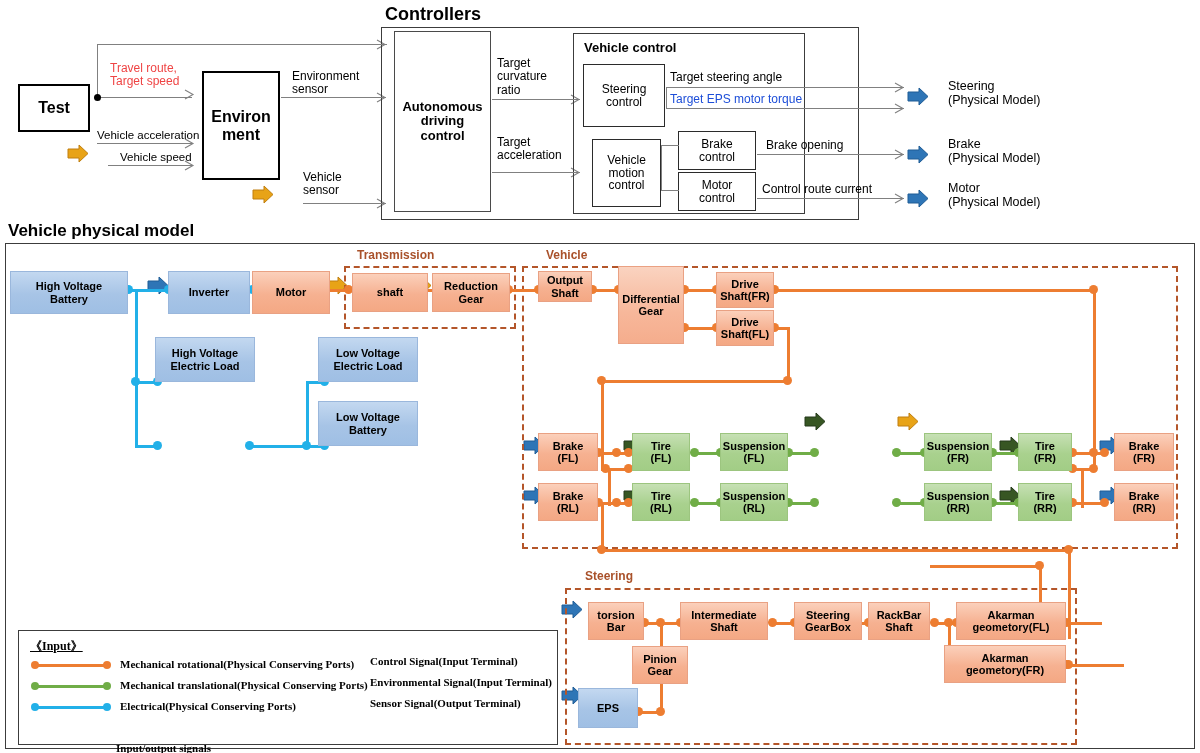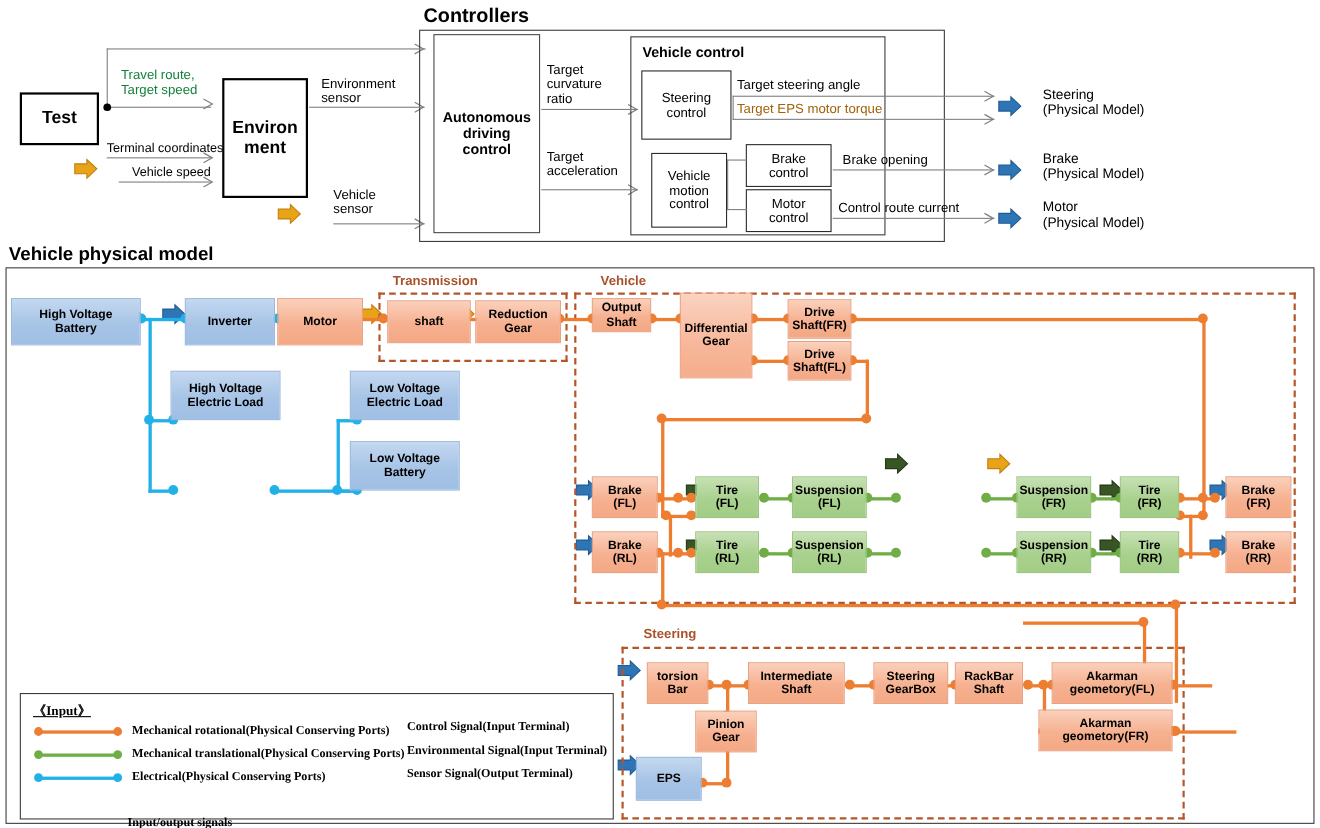--- a/index.html
+++ b/index.html
@@ -232,35 +232,35 @@
   <div class="sline v" style="left:666px;top:87px;height:22px;"></div>
   <div class="sline h" style="left:666px;top:108px;width:238px;"></div>
 
   <div class="sline h" style="left:757px;top:154px;width:147px;"></div>
   <div class="sline h" style="left:757px;top:198px;width:147px;"></div>
 
   <div class="sline h" style="left:661px;top:145px;width:18px;"></div>
   <div class="sline h" style="left:661px;top:190px;width:18px;"></div>
   <div class="sline v" style="left:661px;top:145px;height:46px;"></div>
 
-  <div class="lbl" style="left:110px;top:62px;font-size:12px;color:#15803d;">Travel route,
+  <div class="lbl" style="left:110px;top:62px;font-size:12px;color:#ef4444;">Travel route,
 Target speed</div>
-  <div class="lbl" style="left:97px;top:129px;font-size:11.5px;color:#000;">Terminal coordinates</div>
+  <div class="lbl" style="left:97px;top:129px;font-size:11.5px;color:#000;">Vehicle acceleration</div>
   <div class="lbl" style="left:120px;top:151px;font-size:11.5px;color:#000;">Vehicle speed</div>
   <div class="lbl" style="left:292px;top:70px;font-size:12px;color:#000;">Environment
 sensor</div>
   <div class="lbl" style="left:303px;top:171px;font-size:12px;color:#000;">Vehicle
 sensor</div>
   <div class="lbl" style="left:497px;top:57px;font-size:12px;color:#000;">Target
 curvature
 ratio</div>
   <div class="lbl" style="left:497px;top:136px;font-size:12px;color:#000;">Target
 acceleration</div>
   <div class="lbl" style="left:670px;top:71px;font-size:12px;color:#000;">Target steering angle</div>
-  <div class="lbl" style="left:670px;top:93px;font-size:12px;color:#a16207;">Target EPS motor torque</div>
+  <div class="lbl" style="left:670px;top:93px;font-size:12px;color:#1d4ed8;">Target EPS motor torque</div>
   <div class="lbl" style="left:766px;top:139px;font-size:12px;color:#000;">Brake opening</div>
   <div class="lbl" style="left:762px;top:183px;font-size:12px;color:#000;">Control route current</div>
 
   <div class="lbl" style="left:948px;top:79px;font-size:12.5px;color:#000;"><span>Steering</span><br><span>(Physical Model)</span></div>
   <div class="lbl" style="left:948px;top:137px;font-size:12.5px;color:#000;"><span>Brake</span><br><span>(Physical Model)</span></div>
   <div class="lbl" style="left:948px;top:181px;font-size:12.5px;color:#000;"><span>Motor</span><br><span>(Physical Model)</span></div>
 
   <div class="ttl" style="left:8px;top:221px;font-size:17px;">Vehicle physical model</div>
   <div class="outerframe" style="left:5px;top:243px;width:1190px;height:506px;"></div>
 

